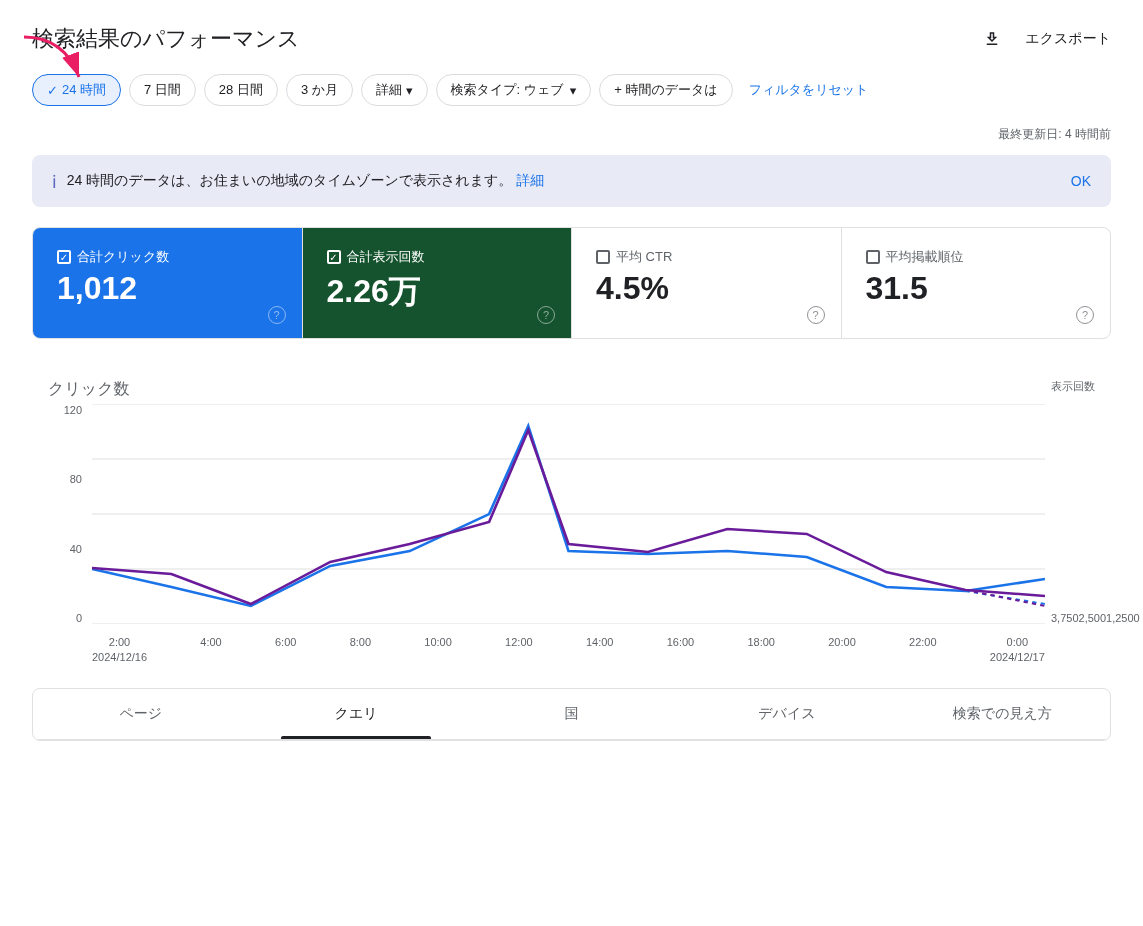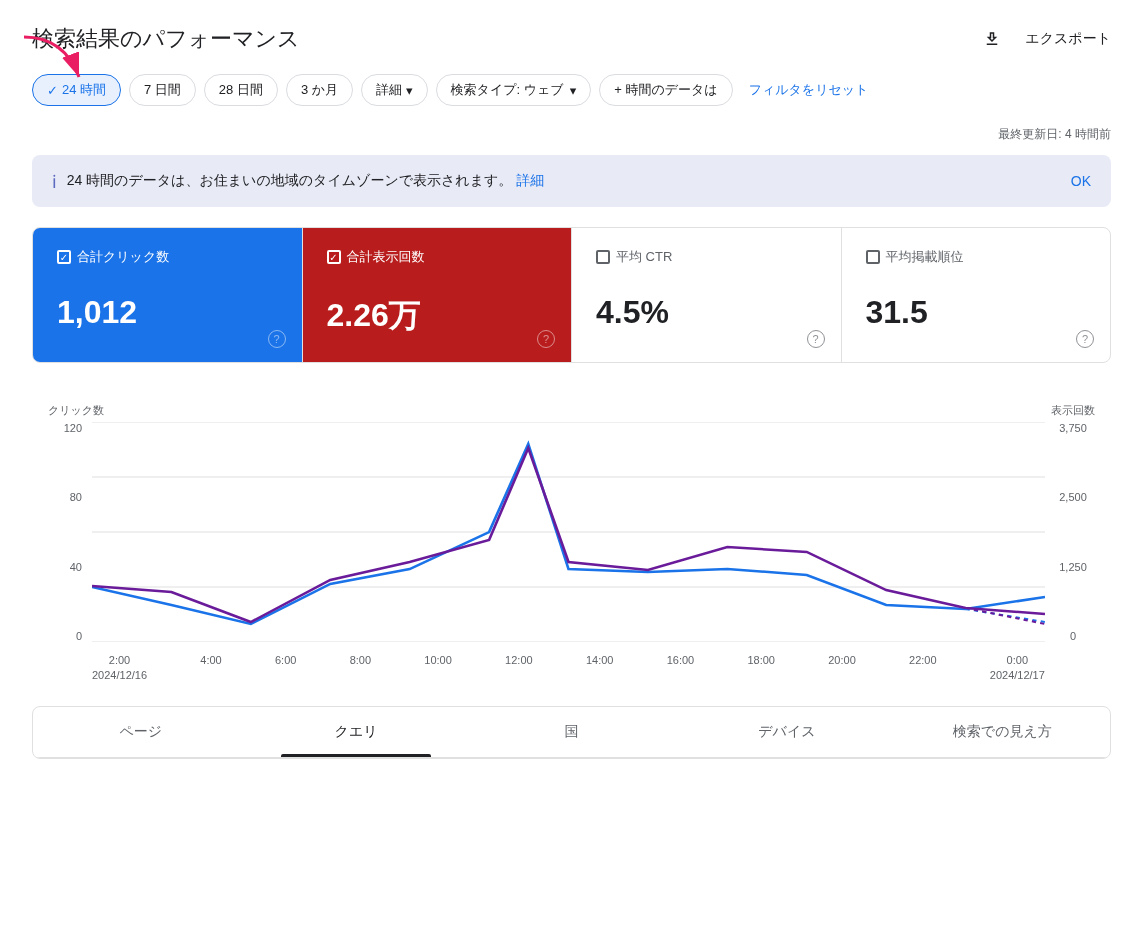--- a/index.html
+++ b/index.html
@@ -184,29 +184,29 @@
       border-right: 1px solid #e0e0e0;
     }
     .metric-card:last-child {
       border-right: none;
     }
     .metric-card.active-blue {
       background: #1a73e8;
       color: #fff;
     }
     .metric-card.active-purple {
-      background: #b91c1c;
+      background: #14532d;
       color: #fff;
     }
     .metric-label {
       display: flex;
       align-items: center;
       gap: 6px;
       font-size: 13px;
-      margin-bottom: 28px;
+      margin-bottom: 4px;
     }
     .metric-checkbox {
       width: 14px;
       height: 14px;
       border: 2px solid currentColor;
       border-radius: 2px;
       display: inline-flex;
       align-items: center;
       justify-content: center;
       font-size: 10px;
@@ -391,33 +391,33 @@
         <div class="metric-checkbox" style="border-color:#5f6368"></div>
         <span>平均掲載順位</span>
       </div>
       <div class="metric-value" style="color:#202124">31.5</div>
       <div class="metric-help" style="color:#5f6368; border-color:#5f6368">?</div>
     </div>
   </div>
 
   <div class="chart-container">
     <div style="display:flex; justify-content:space-between; padding: 0 16px; margin-bottom:4px;">
-      <span style="font-size:11px;color:#5f6368;">クリック数</span>
+      <span style="font-size:16px;color:#5f6368;">クリック数</span>
       <span style="font-size:11px;color:#5f6368;">表示回数</span>
     </div>
     <div style="position:relative; height:260px; padding: 0 16px;">
 
       <div style="position:absolute;left:16px;top:0;bottom:40px;width:40px;display:flex;flex-direction:column;justify-content:space-between;align-items:flex-end;padding-right:6px;">
         <span class="y-label">120</span>
         <span class="y-label">80</span>
         <span class="y-label">40</span>
         <span class="y-label">0</span>
       </div>
 
-      <div style="position:absolute;right:16px;top:0;bottom:40px;width:50px;display:flex;flex-direction:column;justify-content:space-between;align-items:center;padding-left:6px;">
+      <div style="position:absolute;right:16px;top:0;bottom:40px;width:50px;display:flex;flex-direction:row;justify-content:space-between;align-items:flex-end;padding-left:6px;">
         <span class="y-label">3,750</span>
         <span class="y-label">2,500</span>
         <span class="y-label">1,250</span>
         <span class="y-label">0</span>
       </div>
 
       <svg style="position:absolute;left:60px;right:66px;top:0;bottom:40px;width:calc(100% - 126px);height:220px;" viewBox="0 0 900 220" preserveAspectRatio="none">
 
         <line x1="0" y1="0" x2="900" y2="0" stroke="#e0e0e0" stroke-width="1"></line>
         <line x1="0" y1="55" x2="900" y2="55" stroke="#e0e0e0" stroke-width="1"></line>

